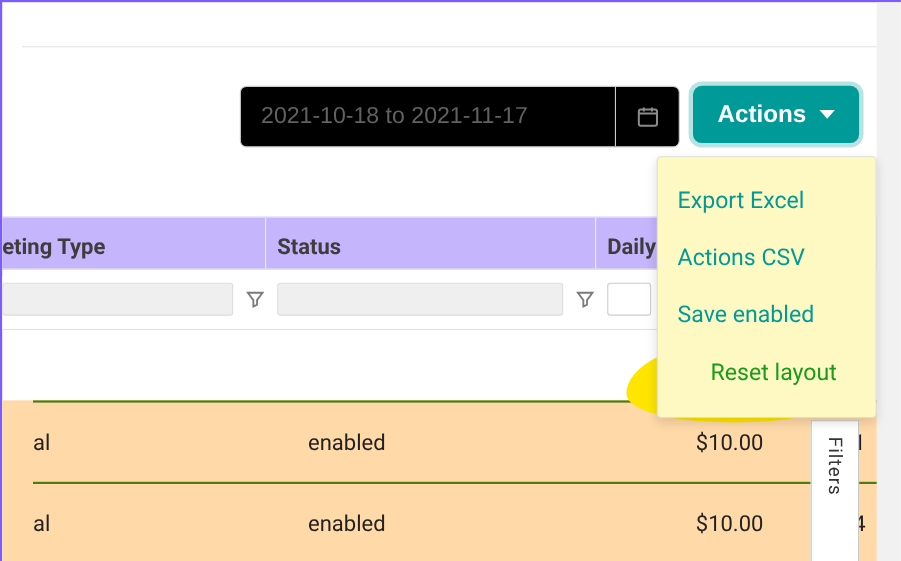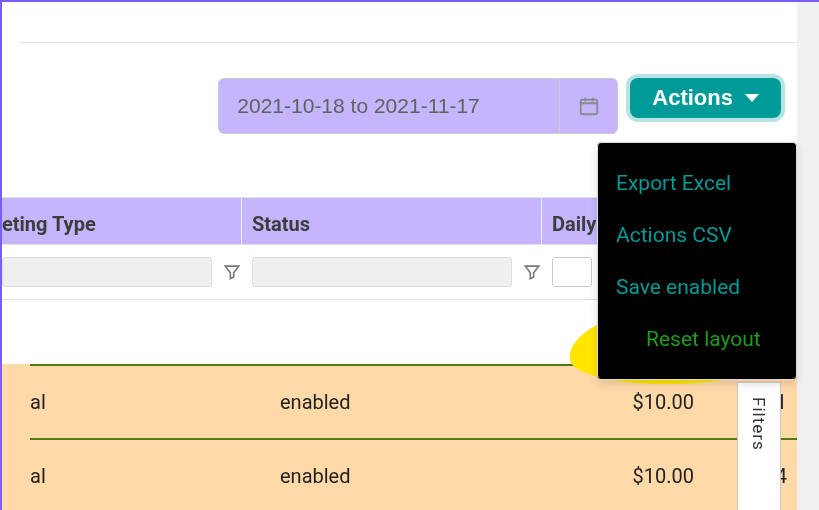--- a/index.html
+++ b/index.html
@@ -41,41 +41,41 @@
     display: flex;
     align-items: stretch;
     gap: 12px;
   }
   .date-group {
     display: flex;
     border: 1px solid #ccc;
     border-radius: 6px;
     overflow: hidden;
     height: 56px;
-    background: #c4b5fd;
+    background: #000000;
   }
   .date-input {
     border: none;
     padding: 0 18px;
     font-size: 21px;
     color: #616161;
     width: 340px;
     outline: none;
     background: transparent;
   }
   .date-cal {
     width: 58px;
     border-left: 1px solid #ccc;
     display: flex;
     align-items: center;
     justify-content: center;
     color: #8b8b8b;
   }
   .actions-btn {
-    height: 40px;
+    height: 52px;
     padding: 0 22px;
     background: #009a98;
     color: #fff;
     border: none;
     border-radius: 8px;
     box-shadow: 0 0 0 4px #b7e3e2;
     font-size: 22px;
     font-weight: 600;
     display: flex;
     align-items: center;
@@ -88,21 +88,21 @@
     border-right: 7px solid transparent;
     border-top: 8px solid #fff;
   }
 
   
   .menu {
     position: absolute;
     top: 140px;
     right: 22px;
     width: 200px;
-    background: #000000;
+    background: #fef9c3;
     border: 1px solid #ddd;
     border-radius: 4px;
     box-shadow: 0 4px 10px rgba(0,0,0,0.12);
     padding: 14px 0;
     z-index: 50;
   }
   .menu-item {
     padding: 14px 18px;
     font-size: 21px;
     color: #009a98;

